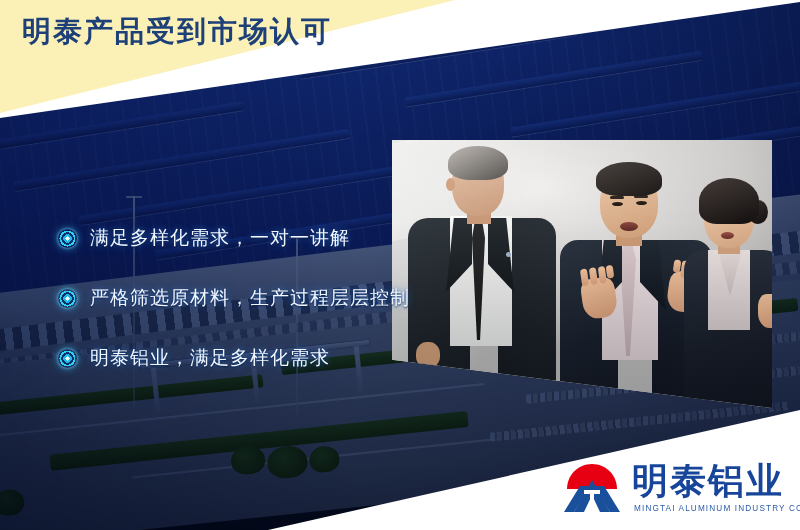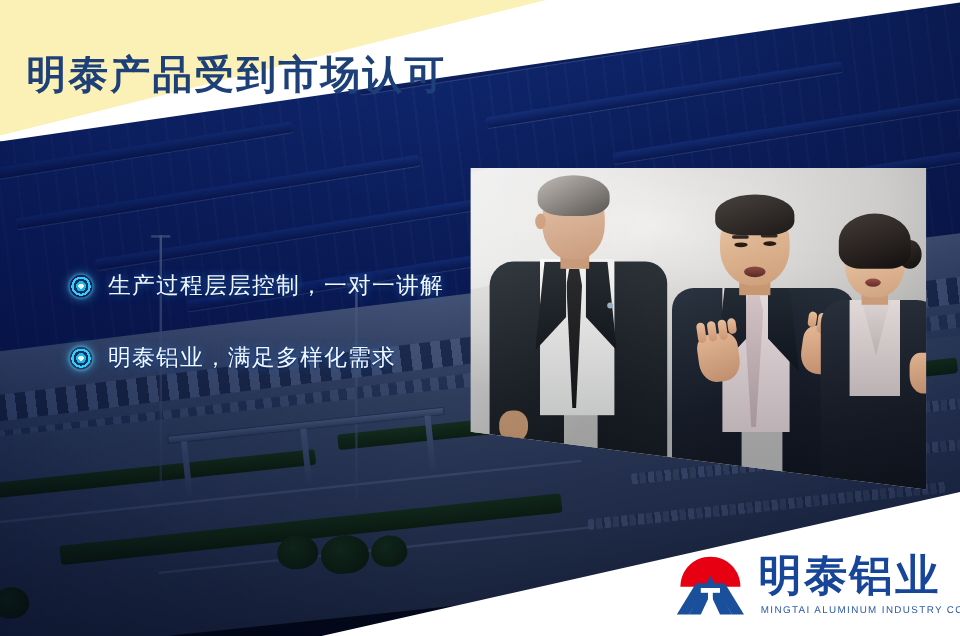--- a/index.html
+++ b/index.html
@@ -133,22 +133,22 @@
     clip-path:polygon(0 0, 100% 0, 100% 2px, 0 118px);
   }
   .yellow-wedge{
     position:absolute;left:0;top:0;width:470px;height:120px;
     background:#fbf0b6;
     clip-path:polygon(0 0, 455px 0, 0 113px);
   }
 
   
   .title{
-    position:absolute;left:22px;top:40px;
-    font-size:33px;font-weight:bold;letter-spacing:2px;
+    position:absolute;left:22px;top:12px;
+    font-size:29px;font-weight:bold;letter-spacing:2px;
     color:#1e4078;
     white-space:nowrap;
     font-family:Liberation Mono, monospace;
   }
 
   
   .bullets{position:absolute;left:58px;top:212px;width:340px;}
   .bullet{
     display:flex;align-items:center;height:52px;margin-bottom:8px;
   }
@@ -466,21 +466,25 @@
       <div class="hair"></div>
       <div class="hand"></div>
     </div>
 
     <div class="ph-shade"></div>
   </div>
 
   <div class="bullets">
     <div class="bullet">
       <span class="dot"></span>
-      <span class="txt">生产过程层层控制，一对一讲解</span>
+      <span class="txt">满足多样化需求，一对一讲解</span>
+    </div>
+    <div class="bullet">
+      <span class="dot"></span>
+      <span class="txt">严格筛选原材料，生产过程层层控制</span>
     </div>
     <div class="bullet">
       <span class="dot"></span>
       <span class="txt">明泰铝业，满足多样化需求</span>
     </div>
   </div>
 
   <div class="bottom-white"></div>
 
   <div class="logo">

